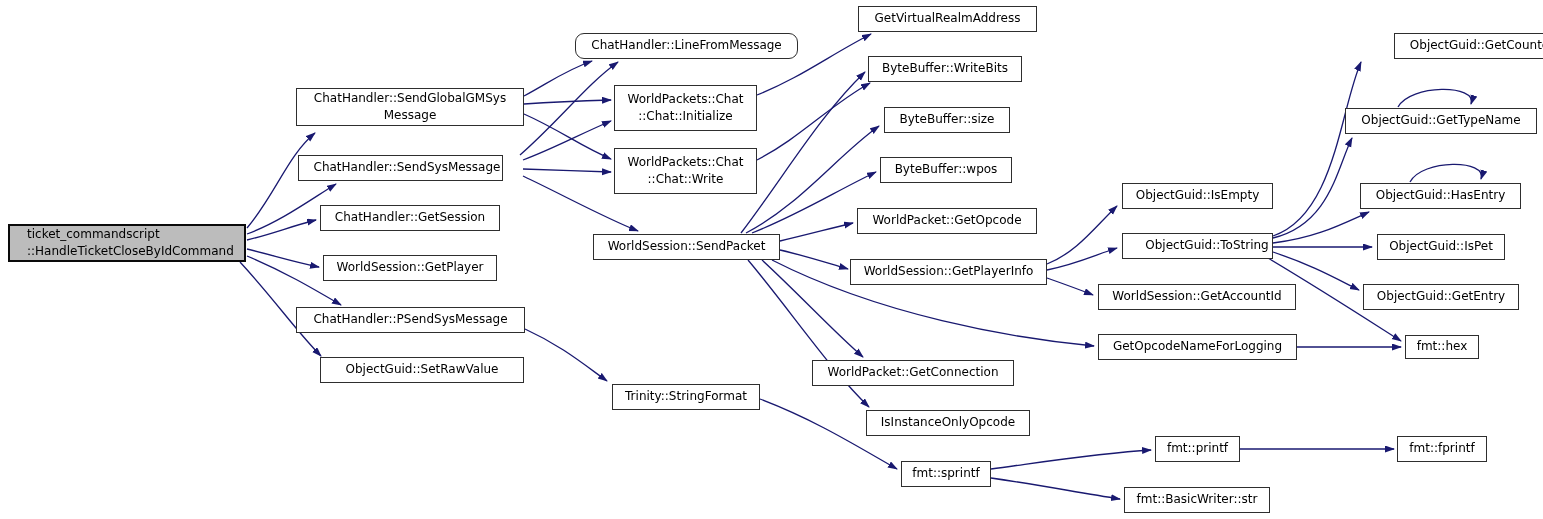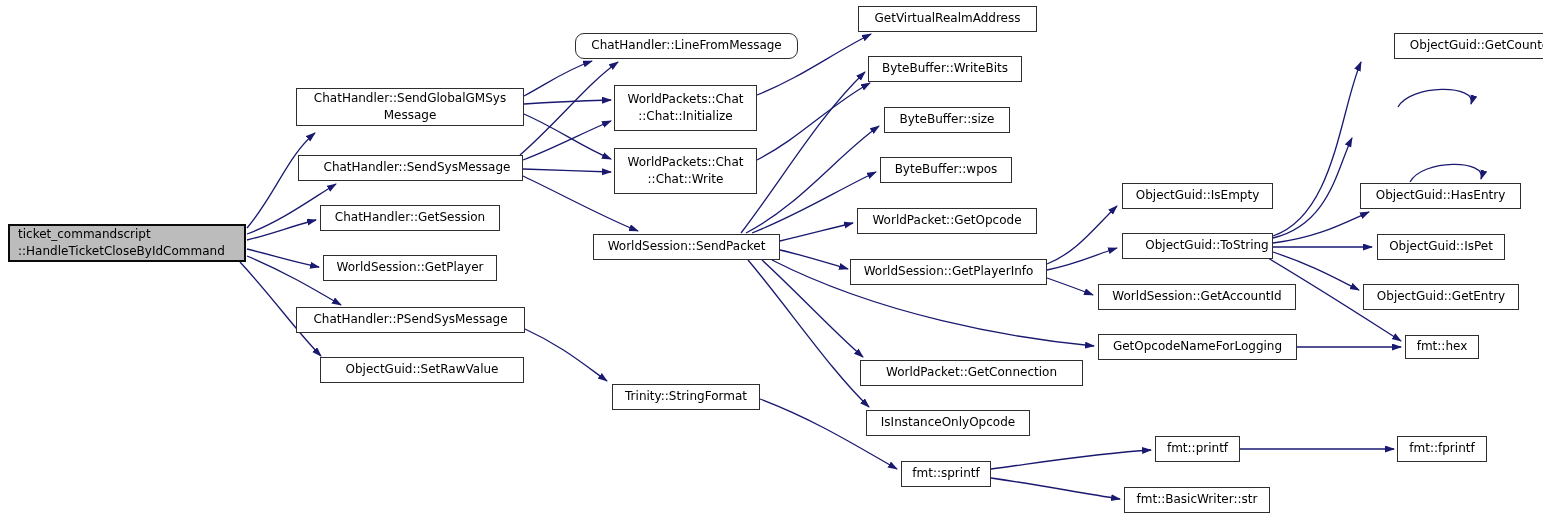--- a/index.html
+++ b/index.html
@@ -10,21 +10,21 @@
   }
   .edges{position:absolute;left:0;top:0;width:1543px;height:519px;}
   .edge{fill:none;stroke:#191970;stroke-width:1.3;}
   .node{
     position:absolute;box-sizing:border-box;background:#ffffff;
     border:1px solid #2e2e2e;display:flex;align-items:center;justify-content:center;
     text-align:center;white-space:pre-line;line-height:1.45;padding:0 3px;cursor:pointer;
   }
   .node.root{
     background:#bcbcbc;border:2px solid #0a0a0a;justify-content:flex-start;
-    text-align:left;padding-left:8px;cursor:default;
+    text-align:left;padding-left:17px;cursor:default;
   }
 </style>
 </head>
 <body>
 
 <div class="stage">
 
   <svg class="edges" viewBox="0 0 1543 519" xmlns="http://www.w3.org/2000/svg">
     <defs>
       <marker id="arrow" markerWidth="10" markerHeight="8" refX="9" refY="3.5" orient="auto" markerUnits="userSpaceOnUse">
@@ -70,47 +70,48 @@
     <path class="edge" marker-end="url(#arrow)" d="M760,399 C815,420 855,445 897,469"></path>
     <path class="edge" marker-end="url(#arrow)" d="M991,469 C1050,461 1100,453 1151,450"></path>
     <path class="edge" marker-end="url(#arrow)" d="M991,478 C1040,485 1075,492 1120,499"></path>
     <path class="edge" marker-end="url(#arrow)" d="M1240,449 L1394,449"></path>
   </svg>
 
   <div class="node root" style="left:8px;top:224px;width:238px;height:38px;">ticket_commandscript
 ::HandleTicketCloseByIdCommand</div>
   <div class="node" style="left:296px;top:88px;width:228px;height:38px;">ChatHandler::SendGlobalGMSys
 Message</div>
-  <div class="node" style="left:298px;top:155px;width:225px;height:26px;padding-left:16px;">ChatHandler::SendSysMessage</div>
+  <div class="node" style="left:298px;top:155px;width:205px;height:26px;padding-left:16px;">ChatHandler::SendSysMessage</div>
   <div class="node" style="left:320px;top:205px;width:180px;height:26px;">ChatHandler::GetSession</div>
   <div class="node" style="left:323px;top:255px;width:174px;height:26px;">WorldSession::GetPlayer</div>
   <div class="node" style="left:296px;top:307px;width:229px;height:26px;">ChatHandler::PSendSysMessage</div>
   <div class="node" style="left:320px;top:357px;width:204px;height:26px;">ObjectGuid::SetRawValue</div>
   <div class="node" style="left:575px;top:33px;width:223px;height:26px;border-radius:9px;">ChatHandler::LineFromMessage</div>
   <div class="node" style="left:614px;top:85px;width:143px;height:46px;">WorldPackets::Chat
 ::Chat::Initialize</div>
   <div class="node" style="left:614px;top:148px;width:143px;height:46px;">WorldPackets::Chat
 ::Chat::Write</div>
   <div class="node" style="left:593px;top:234px;width:187px;height:26px;">WorldSession::SendPacket</div>
   <div class="node" style="left:612px;top:384px;width:148px;height:26px;">Trinity::StringFormat</div>
   <div class="node" style="left:858px;top:6px;width:179px;height:26px;">GetVirtualRealmAddress</div>
   <div class="node" style="left:868px;top:56px;width:154px;height:26px;">ByteBuffer::WriteBits</div>
   <div class="node" style="left:884px;top:107px;width:126px;height:26px;">ByteBuffer::size</div>
   <div class="node" style="left:880px;top:157px;width:132px;height:26px;">ByteBuffer::wpos</div>
   <div class="node" style="left:857px;top:208px;width:180px;height:26px;">WorldPacket::GetOpcode</div>
   <div class="node" style="left:850px;top:259px;width:197px;height:26px;">WorldSession::GetPlayerInfo</div>
-  <div class="node" style="left:860px;top:360px;width:223px;height:26px;">WorldPacket::GetConnection</div>
+  <div class="node" style="left:812px;top:360px;width:202px;height:26px;">WorldPacket::GetConnection</div>
   <div class="node" style="left:866px;top:410px;width:164px;height:26px;">IsInstanceOnlyOpcode</div>
   <div class="node" style="left:901px;top:461px;width:90px;height:26px;">fmt::sprintf</div>
   <div class="node" style="left:1122px;top:183px;width:151px;height:26px;">ObjectGuid::IsEmpty</div>
   <div class="node" style="left:1122px;top:233px;width:151px;height:26px;padding-left:22px;">ObjectGuid::ToString</div>
   <div class="node" style="left:1098px;top:284px;width:198px;height:26px;">WorldSession::GetAccountId</div>
   <div class="node" style="left:1098px;top:334px;width:199px;height:26px;">GetOpcodeNameForLogging</div>
   <div class="node" style="left:1155px;top:436px;width:85px;height:26px;">fmt::printf</div>
   <div class="node" style="left:1124px;top:487px;width:146px;height:26px;">fmt::BasicWriter::str</div>
   <div class="node" style="left:1354px;top:33px;width:176px;height:26px;margin-left:40px;">ObjectGuid::GetCounter</div>
+  <div class="node" style="left:1345px;top:108px;width:192px;height:26px;">ObjectGuid::GetTypeName</div>
   <div class="node" style="left:1360px;top:183px;width:161px;height:26px;">ObjectGuid::HasEntry</div>
   <div class="node" style="left:1377px;top:234px;width:128px;height:26px;">ObjectGuid::IsPet</div>
   <div class="node" style="left:1363px;top:284px;width:156px;height:26px;">ObjectGuid::GetEntry</div>
   <div class="node" style="left:1405px;top:335px;width:74px;height:24px;">fmt::hex</div>
   <div class="node" style="left:1397px;top:436px;width:90px;height:26px;">fmt::fprintf</div>
 
 </div>
 
 </body></html>

